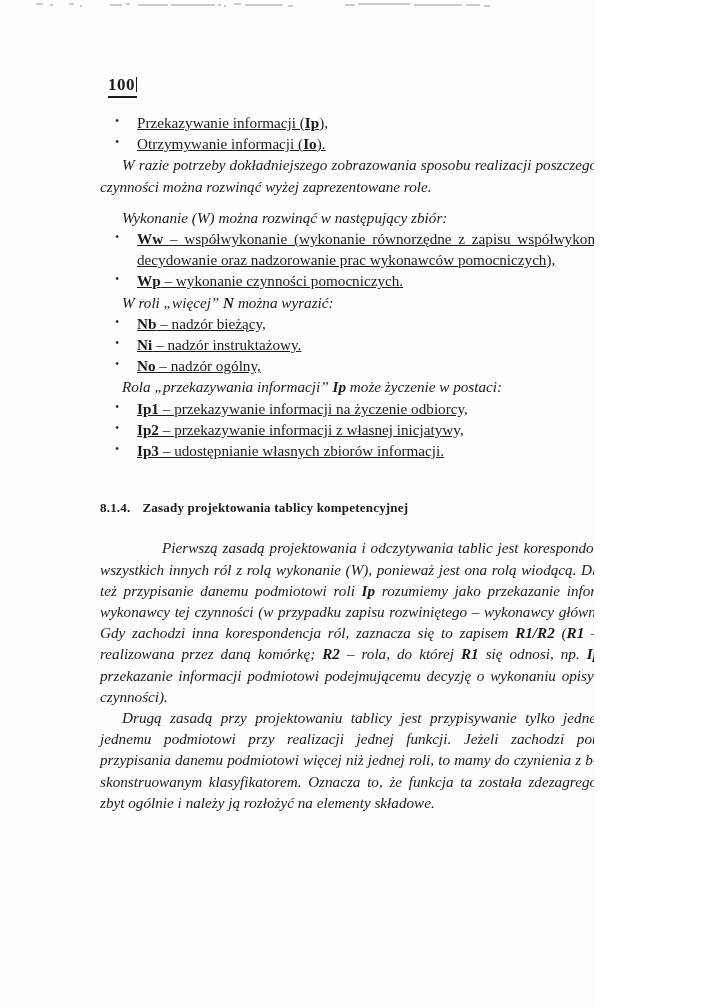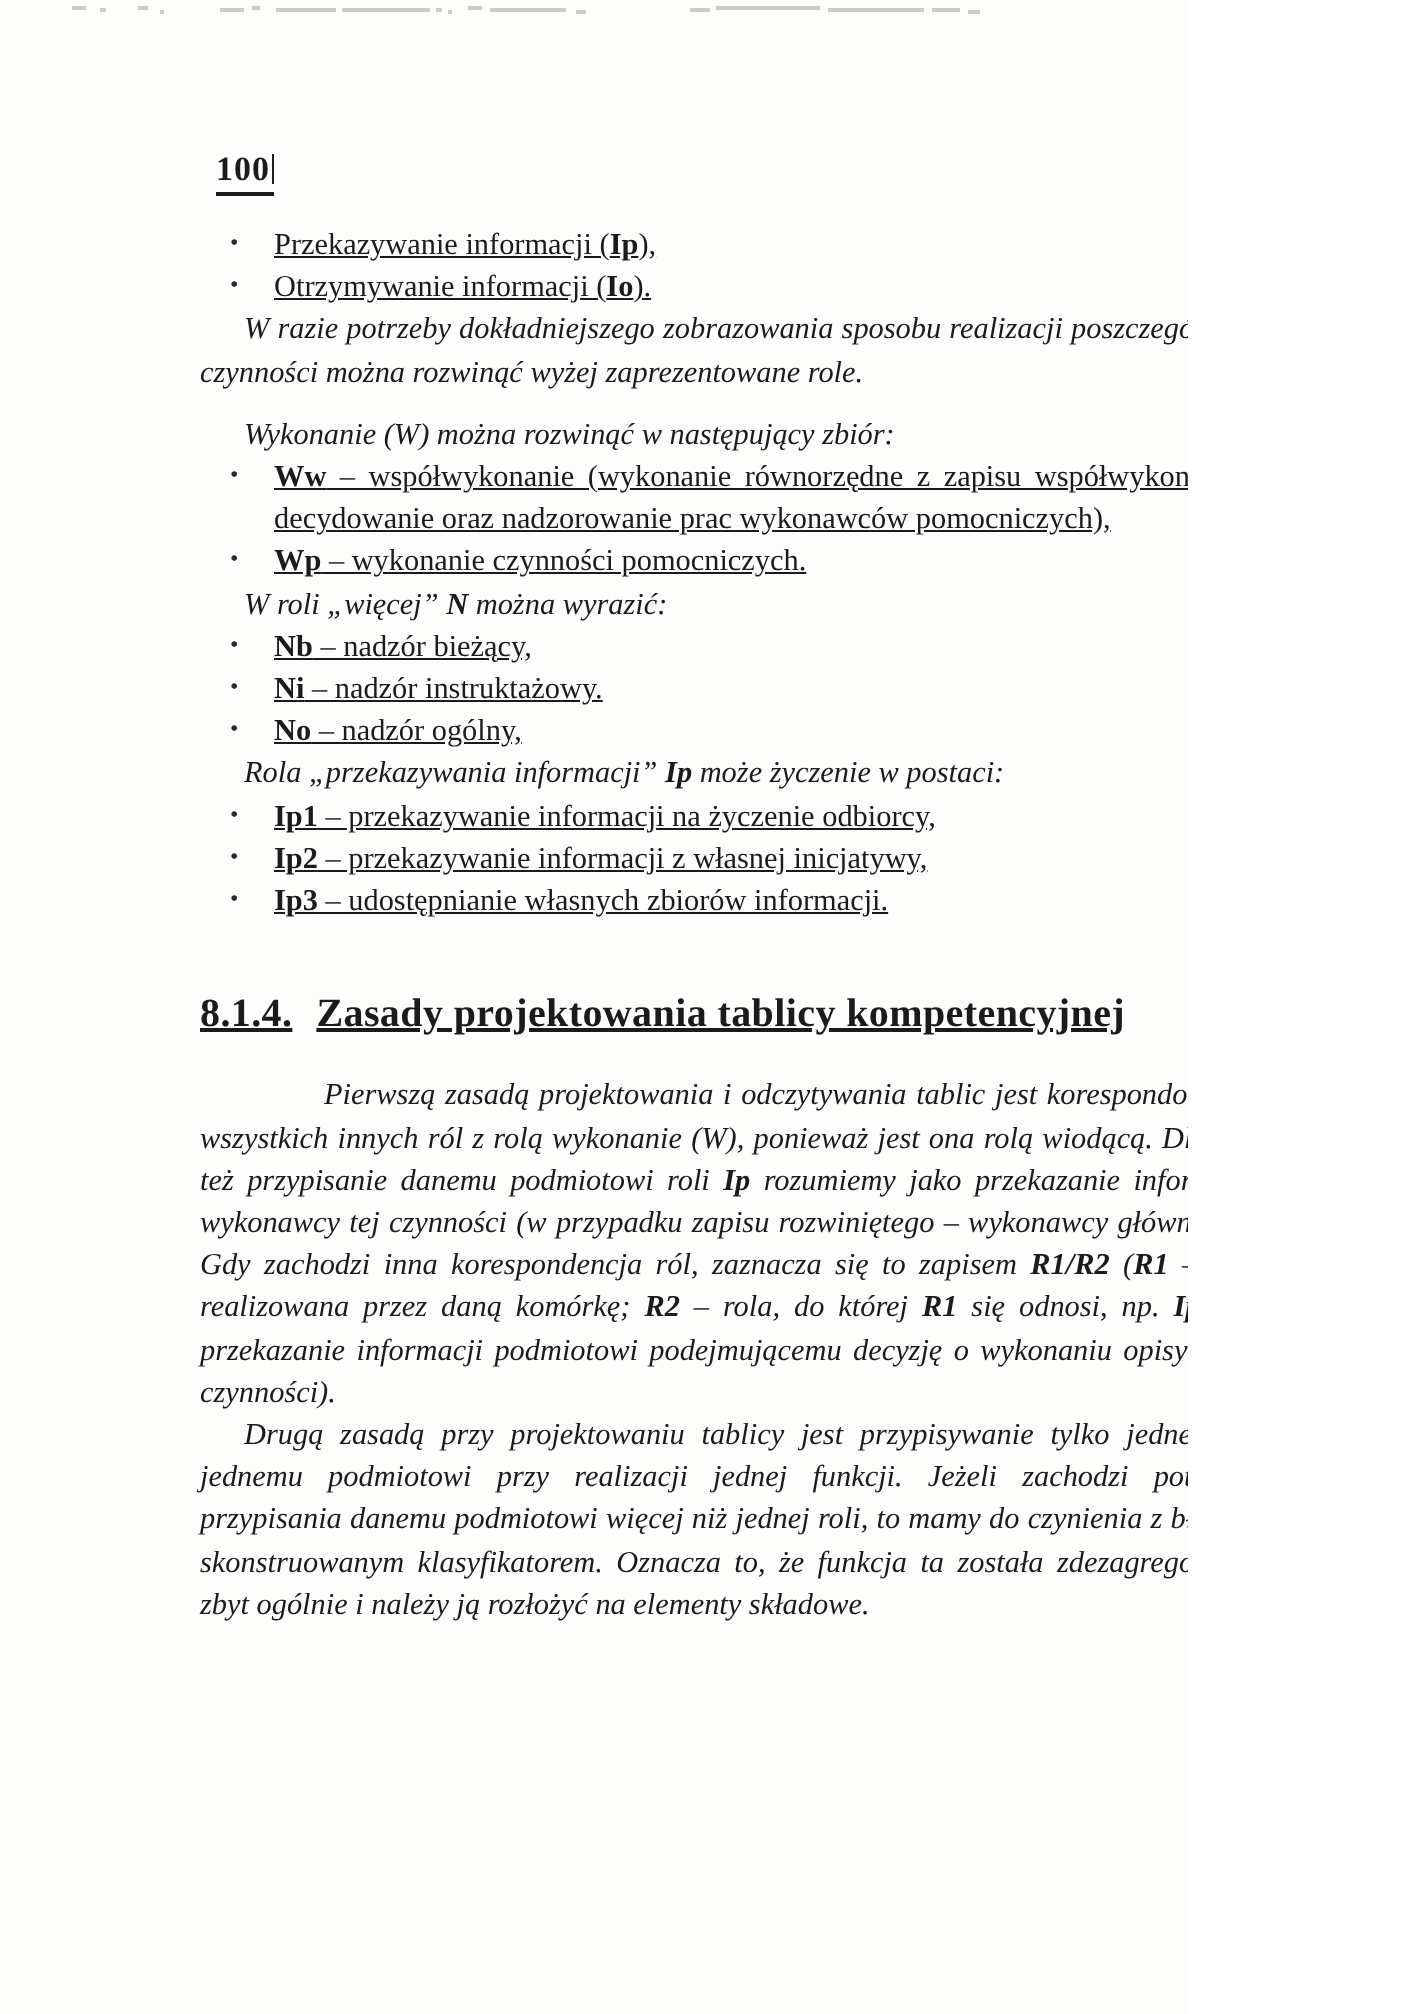--- a/index.html
+++ b/index.html
@@ -114,26 +114,25 @@
   }
   li.no-just { text-align: left; }
 
   b { font-weight: bold; }
 
   .gap-s { height: 10px; }
 
   
   .heading {
     font-weight: bold;
-    font-size: 20px;
+    font-size: 13px;
     letter-spacing: .2px;
     margin-top: 36px;
     margin-bottom: 19px;
     white-space: nowrap;
-    text-decoration: underline;
   }
   .heading .num { margin-right: 12px; }
 </style>
 </head>
 <body>
 
 <div class="page">
 
   <div class="scan-noise">
     <i class="n1"></i>

